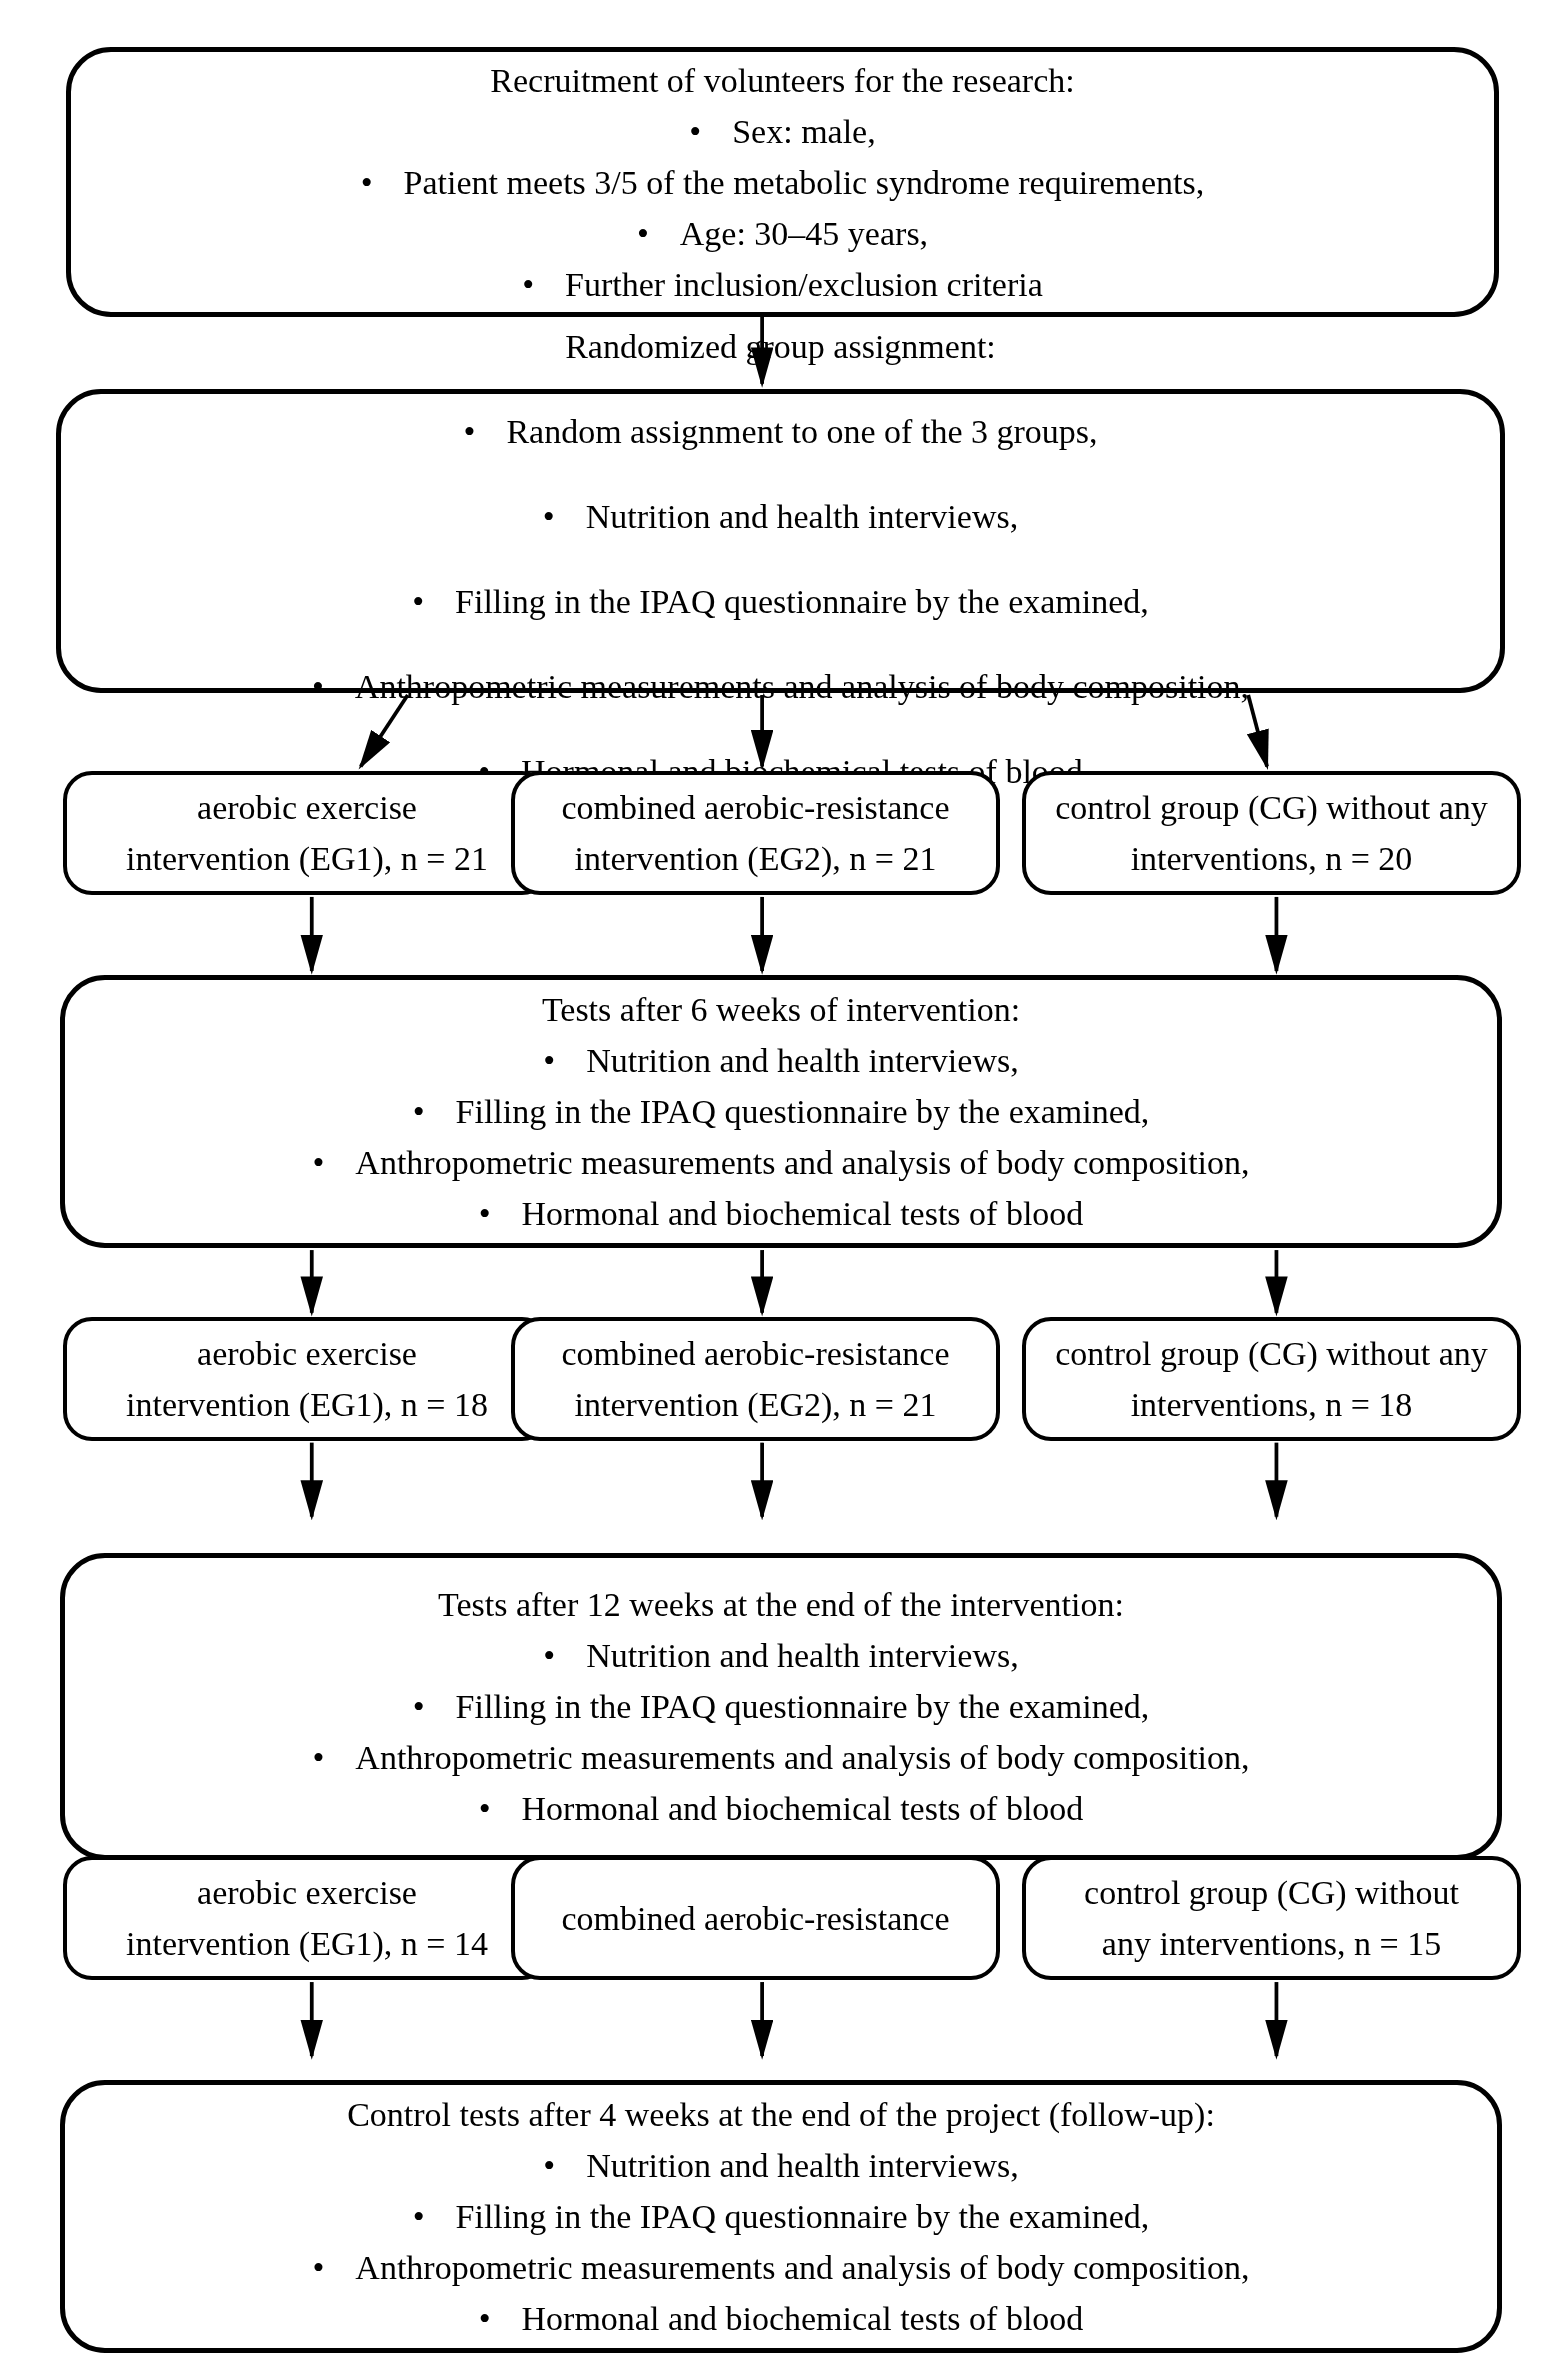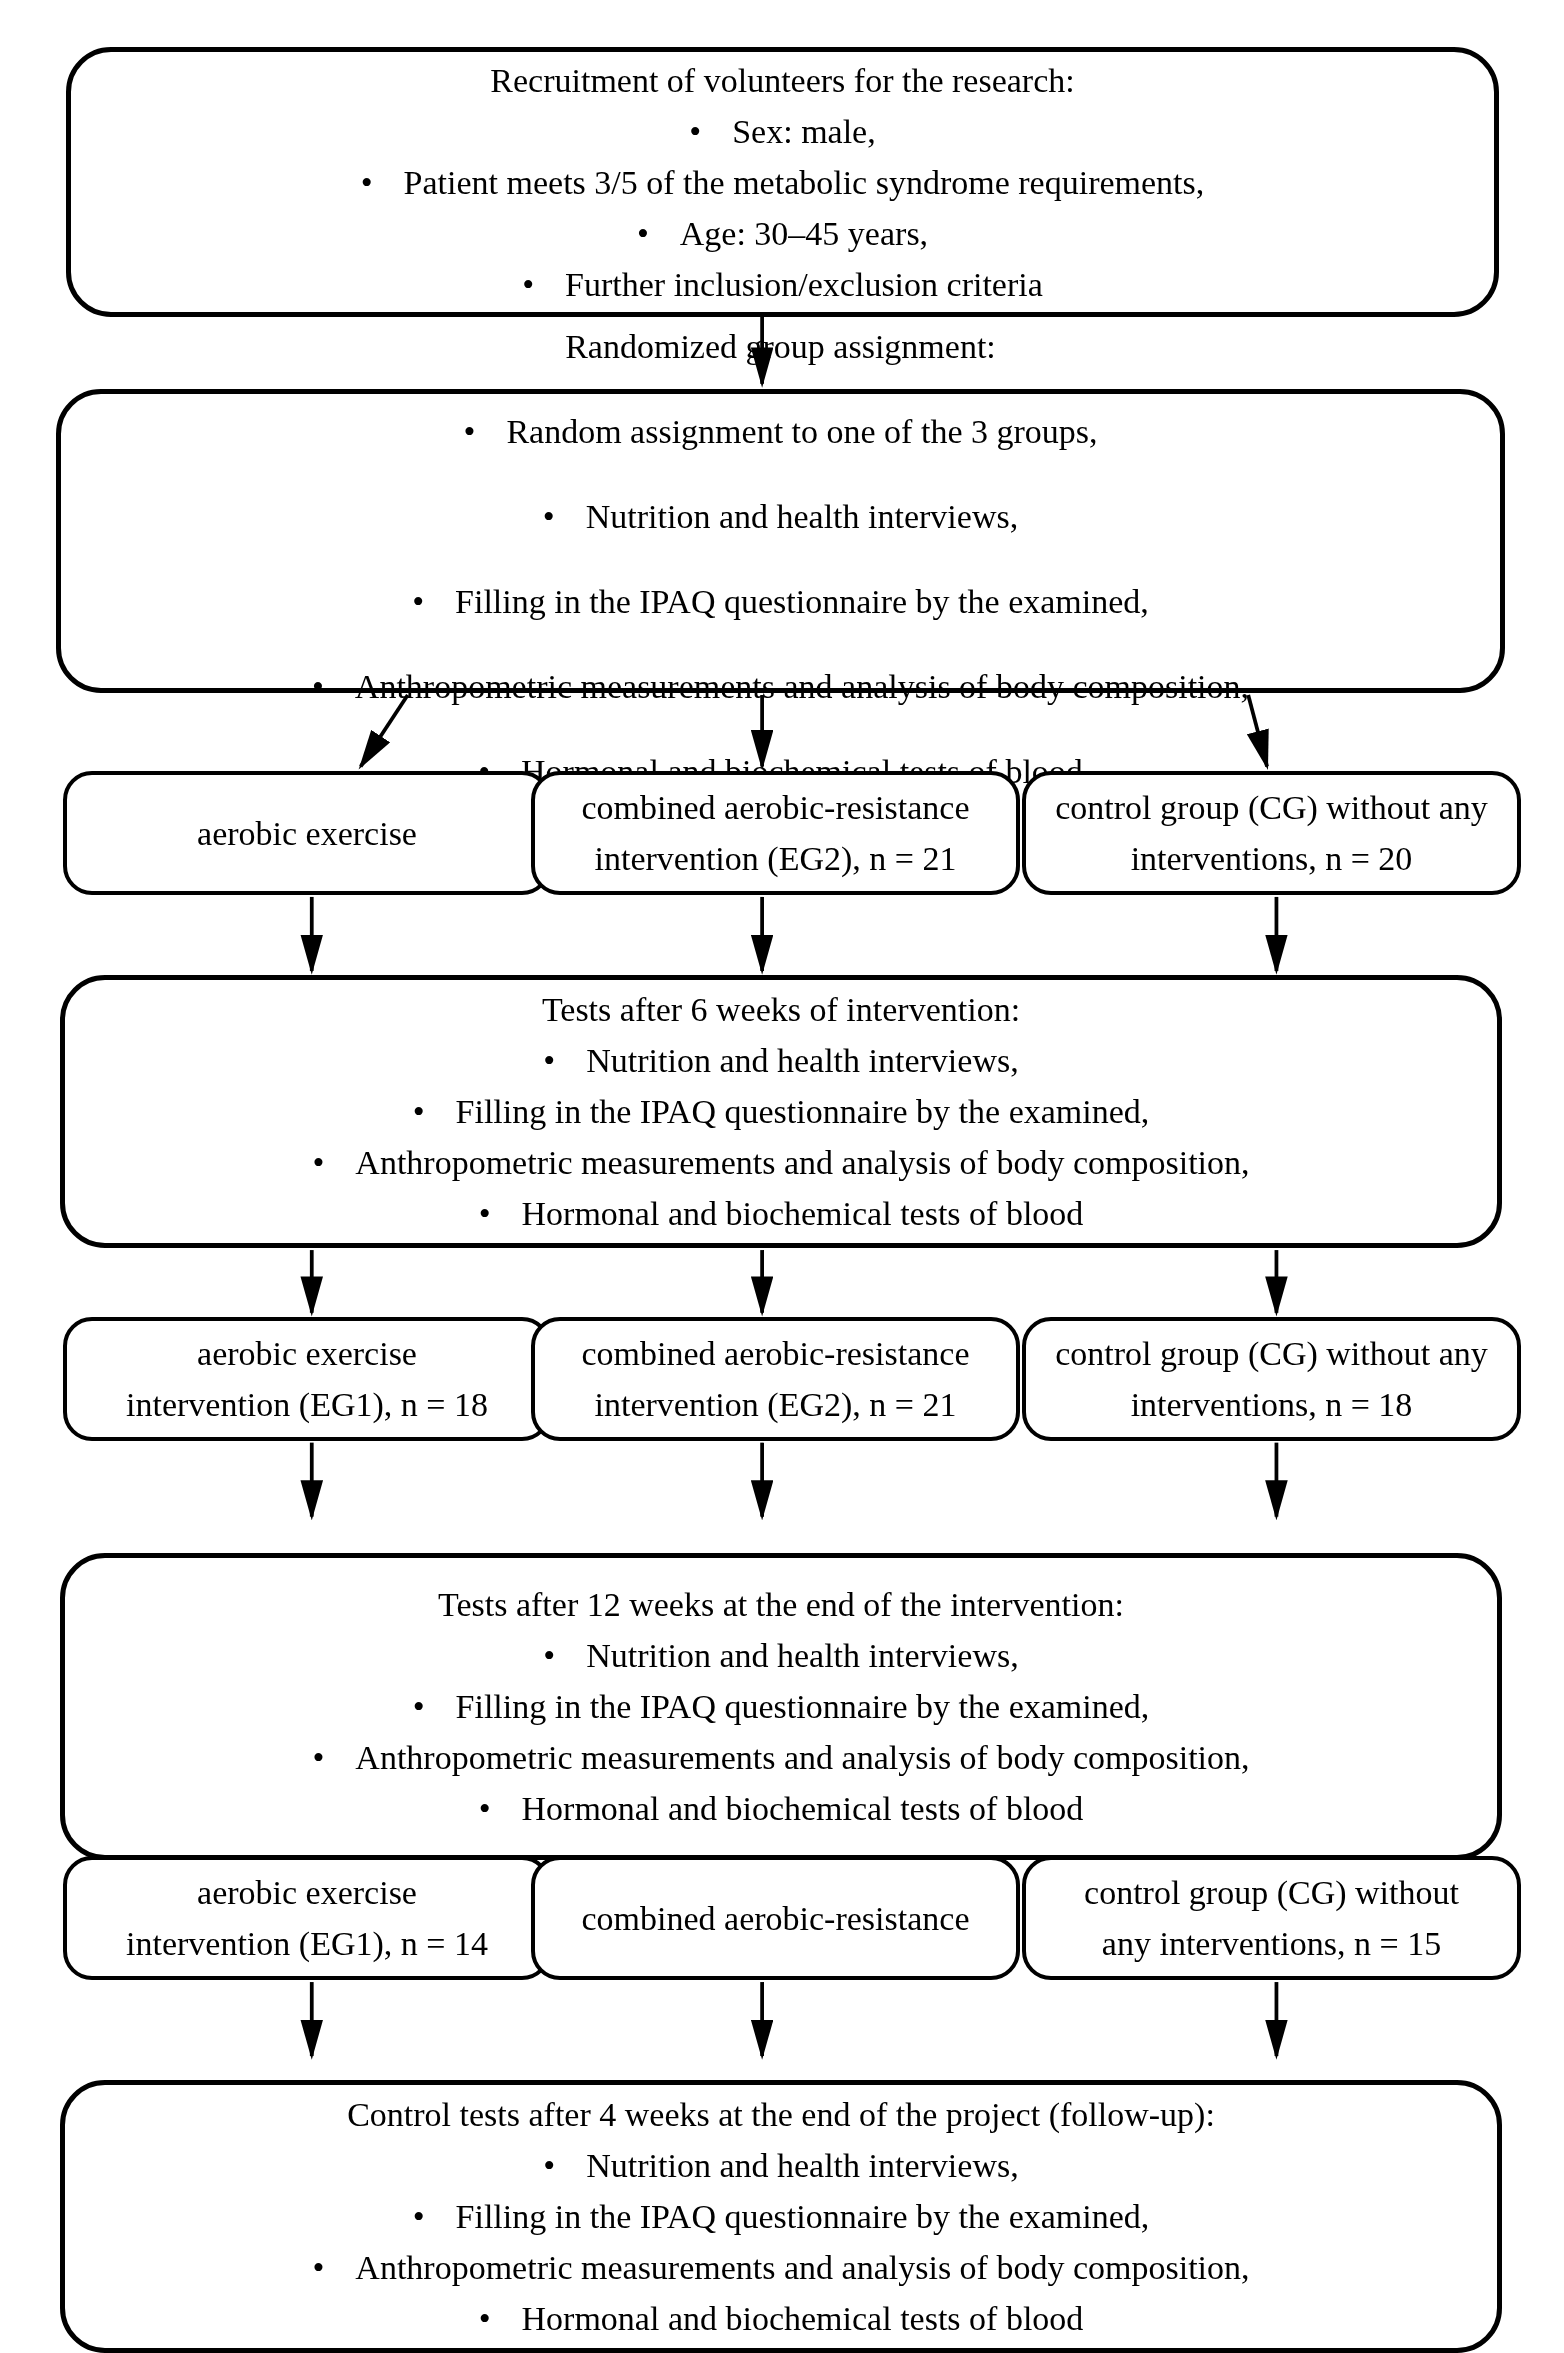--- a/index.html
+++ b/index.html
@@ -46,21 +46,21 @@
   .box-randomization { left: 56px;  top: 389px;  width: 1449px; height: 304px; }
   .box-tests-week6   { left: 60px;  top: 975px; width: 1442px; height: 273px; }
   .box-tests-week12  { left: 60px;  top: 1553px; width: 1442px; height: 307px; }
   .box-followup      { left: 60px;  top: 2060px; width: 1442px; height: 273px; margin-top: 20px; }
 
   
   .row-baseline { top: 771px; }
   .row-week6    { top: 1317px; }
   .row-week12   { top: 1856px; }
   .col-a { left: 63px;  width: 488px; justify-content: center; }
-  .col-b { left: 511px;  width: 489px; margin-left: 20px; }
+  .col-b { left: 511px;  width: 489px; }
   .col-c { left: 1022px; width: 499px; align-items: center; }
 </style>
 </head>
 <body>
 
 <div class="page">
 
   <svg class="arrows" viewBox="0 0 2495 3753" width="1565" height="2354" xmlns="http://www.w3.org/2000/svg">
     <defs>
       <marker id="ah" viewBox="0 0 64 36" refX="58" refY="18" markerWidth="64" markerHeight="36" markerUnits="userSpaceOnUse" orient="auto">
@@ -136,20 +136,21 @@
       <span>Anthropometric measurements and analysis of body composition,</span>
     </div>
     <div class="line">
       <span class="dot">•</span>
       <span>Hormonal and biochemical tests of blood</span>
     </div>
   </div>
 
   <div class="smallbox row-baseline col-a">
     <div class="line">aerobic exercise</div>
+    <div class="line">intervention (EG1), n = 21</div>
   </div>
   <div class="smallbox row-baseline col-b">
     <div class="line">combined aerobic-resistance</div>
     <div class="line">intervention (EG2), n = 21</div>
   </div>
   <div class="smallbox row-baseline col-c">
     <div class="line">control group (CG) without any</div>
     <div class="line">interventions, n = 20</div>
   </div>
 

